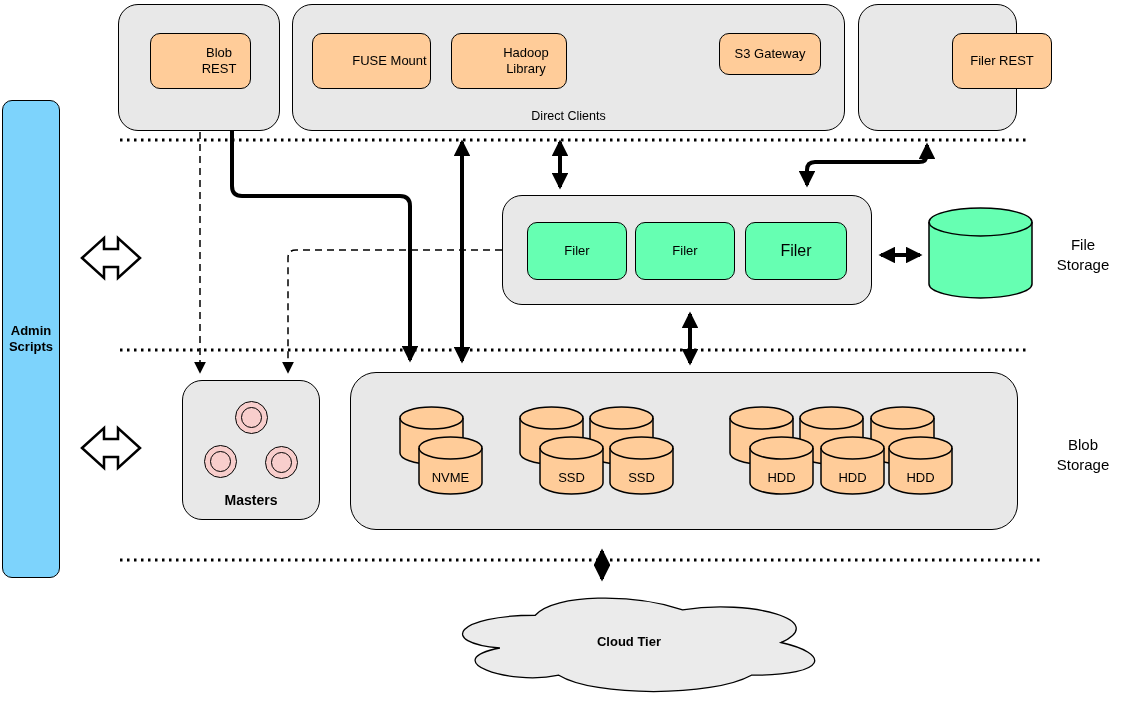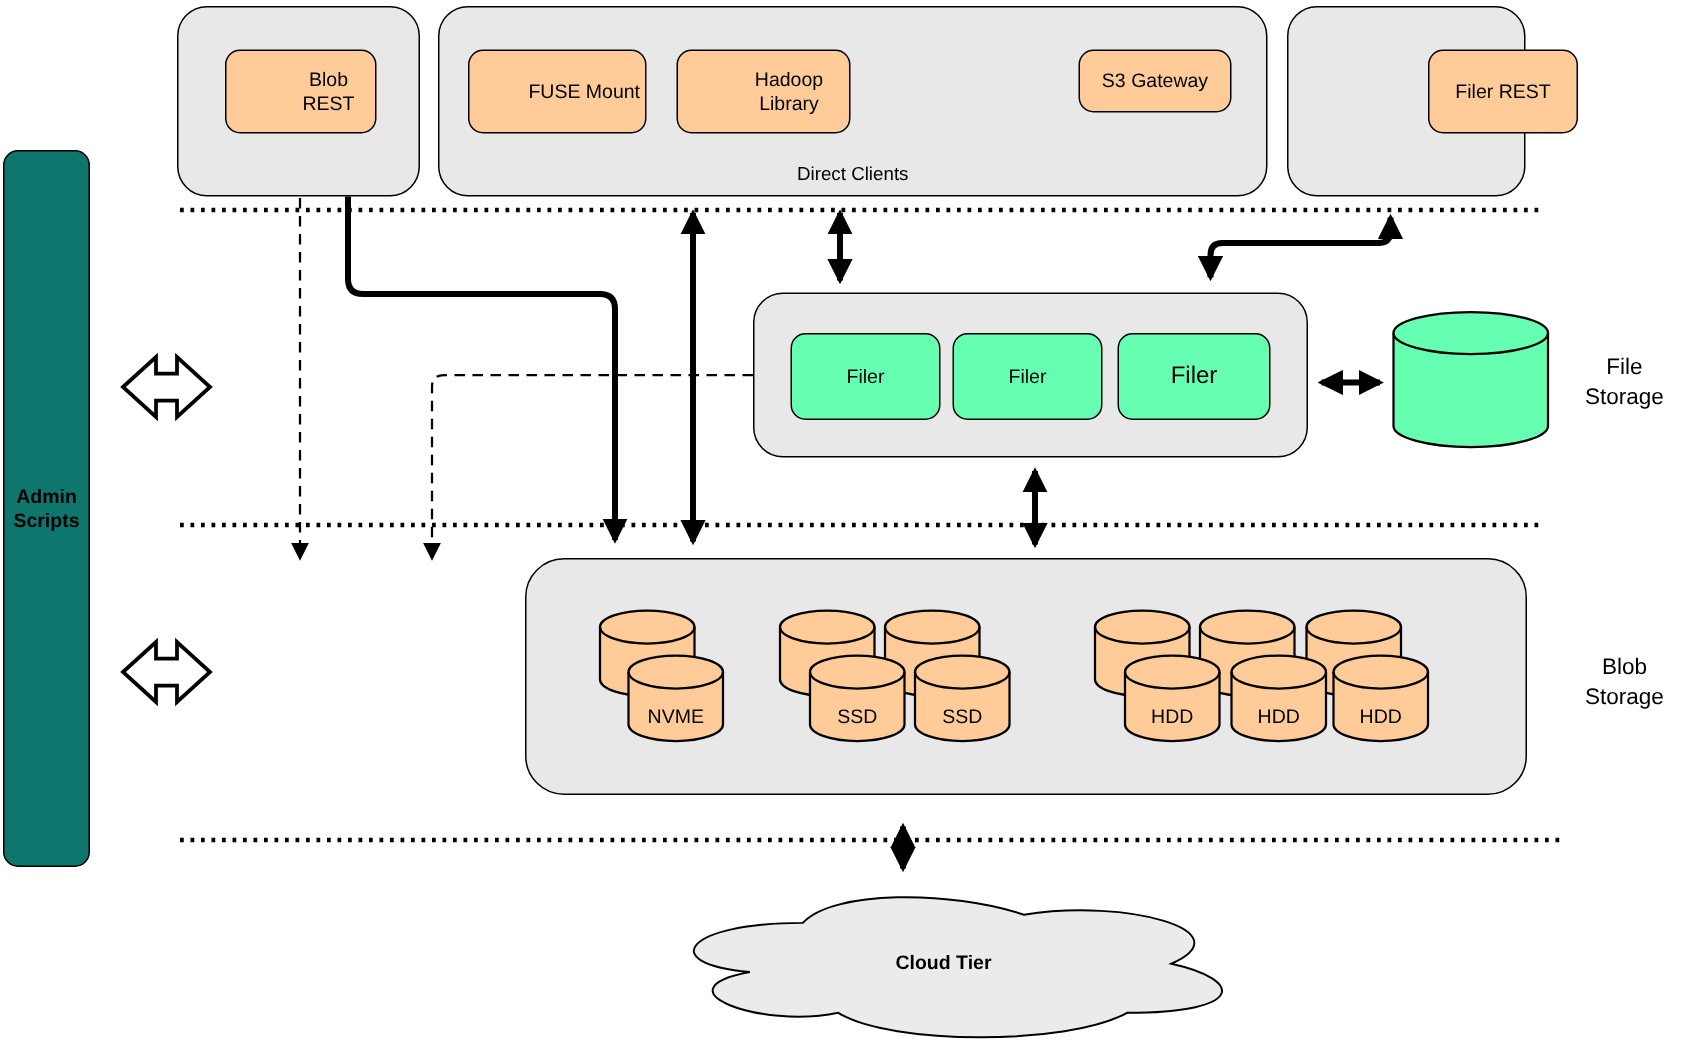--- a/index.html
+++ b/index.html
@@ -34,21 +34,21 @@
   }
   .ring .inner{
     width:21px;height:21px;border-radius:50%;
     background:#F8CECC;border:1.3px solid #000;box-sizing:border-box;
   }
   .masters-caption{
     position:absolute;left:0;right:0;bottom:11px;text-align:center;
     font-weight:bold;font-size:14px;z-index:2;
   }
   .admin-box{
-    background:#0f766e;border:1.5px solid #000;border-radius:10px;z-index:1;
+    background:#7dd3fc;border:1.5px solid #000;border-radius:10px;z-index:1;
     display:flex;align-items:center;justify-content:flex-start;text-align:center;
     font-weight:bold;font-size:13px;line-height:1.25;
   }
   .store-caption{
     display:flex;align-items:center;justify-content:center;text-align:center;
     font-weight:bold;font-size:13px;line-height:1.25;z-index:3;
   }
   #overlay{position:absolute;left:0;top:0;z-index:4;pointer-events:none;}
   svg text{
     font-family:"Liberation Sans","DejaVu Sans",sans-serif;font-size:13px;
@@ -95,20 +95,32 @@
   </div>
   <div class="abs node green" style="left:745px;top:222px;width:102px;height:58px;font-size:16px;">
     <span>Filer</span>
   </div>
 
   <div class="abs store-caption" style="left:931px;top:212px;width:100px;height:86px;">
     <span>SQL or KV Store</span>
   </div>
   <div class="abs tier-label" style="left:1045px;top:235px;width:76px;">File Storage</div>
 
+  <div class="abs container" style="left:182px;top:380px;width:138px;height:140px;">
+    <div class="ring" style="left:52px;top:20px;">
+        <div class="inner"></div>
+      </div>
+    <div class="ring" style="left:21px;top:64px;">
+        <div class="inner"></div>
+      </div>
+    <div class="ring" style="left:82px;top:65px;">
+        <div class="inner"></div>
+      </div>
+    <div class="masters-caption">Masters</div>
+  </div>
 
   <div class="abs container" style="left:350px;top:372px;width:668px;height:158px;border-radius:26px;"></div>
   <div class="abs tier-label" style="left:1045px;top:435px;width:76px;">Blob Storage</div>
 
   <svg id="overlay" width="1121" height="701" viewBox="0 0 1121 701">
     <defs>
       <marker id="ah" viewBox="0 0 10 10" refX="8.5" refY="5" markerWidth="4.2" markerHeight="4.2" orient="auto-start-reverse" markerUnits="strokeWidth">
         <path d="M0,0 L10,5 L0,10 Z" fill="#000"></path>
       </marker>
       <marker id="ahs" viewBox="0 0 10 10" refX="8.5" refY="5" markerWidth="8" markerHeight="8" orient="auto-start-reverse" markerUnits="strokeWidth">

